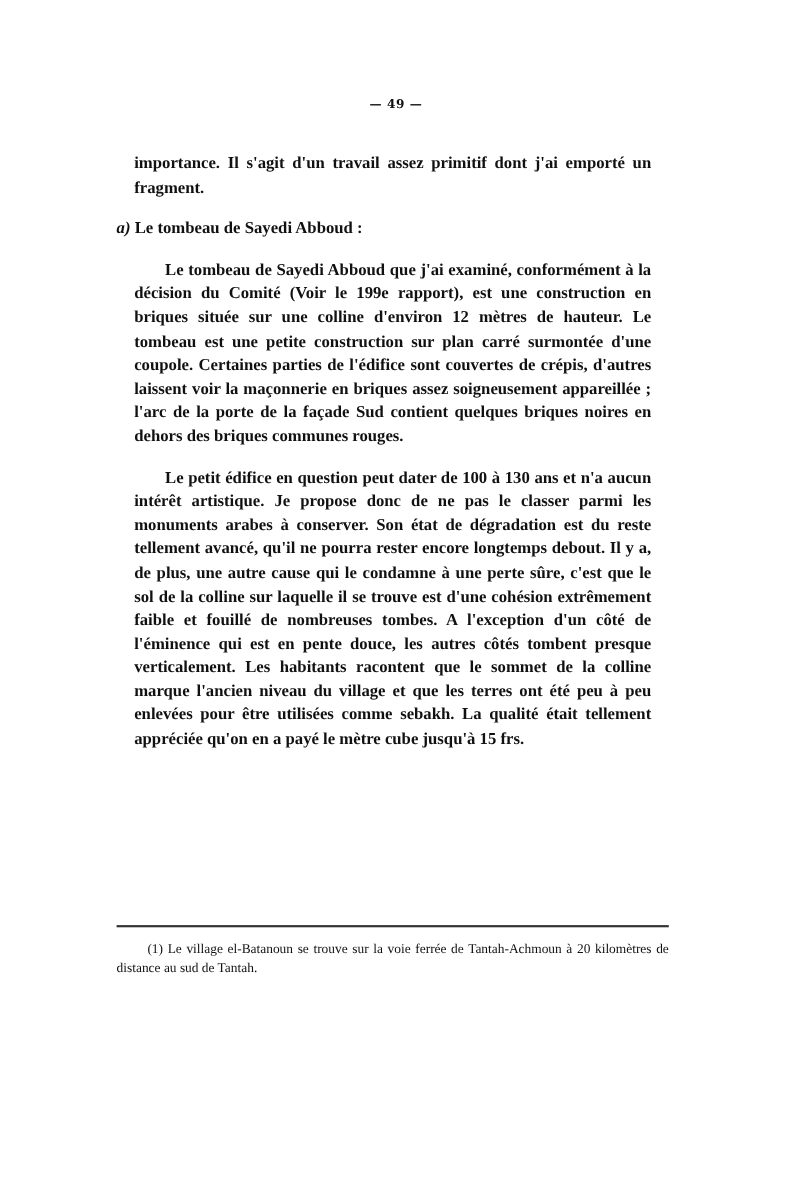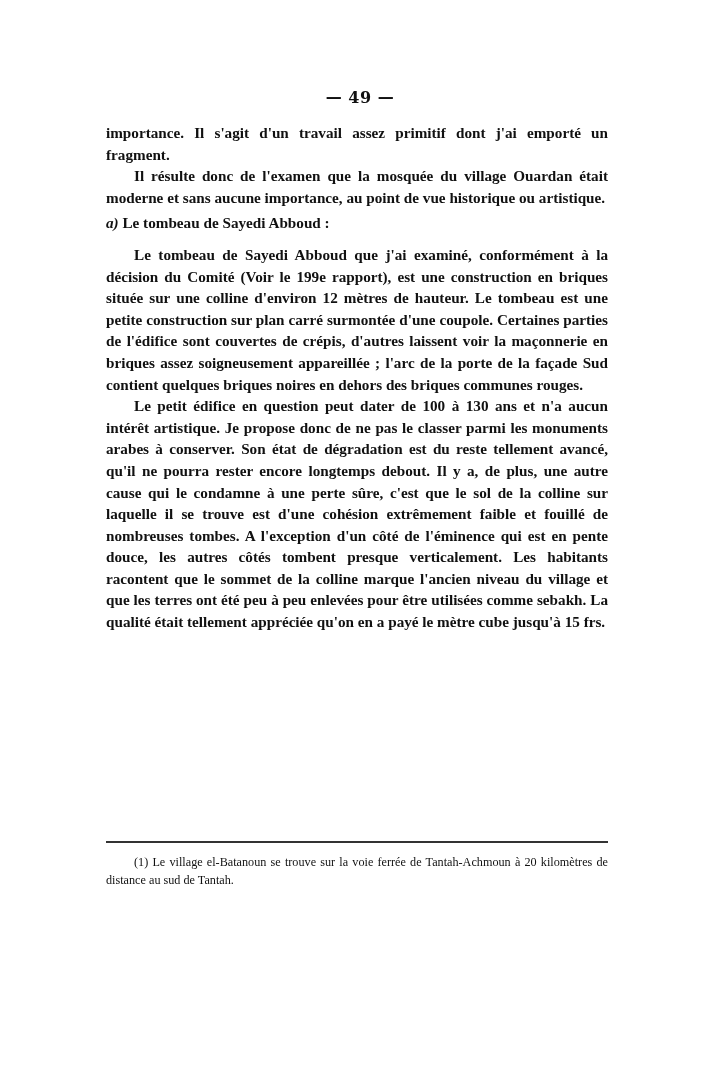--- a/index.html
+++ b/index.html
@@ -1,42 +1,41 @@
 <!DOCTYPE html>
 <html><head>
   <meta charset="utf-8">
   <style>
     html, body { margin: 0; padding: 0; background: #ffffff; }
     body { width: 720px; height: 1079px; position: relative; overflow: hidden;
       font-family: "DejaVu Serif", "Liberation Serif", serif; color: #111; }
     .page-number { position: absolute; top: 88px; left: 0; width: 720px; text-align: center;
-      font-size: 16px; font-weight: bold; letter-spacing: 0.5px; }
+      font-size: 11px; font-weight: bold; letter-spacing: 0.5px; }
     .body-text { position: absolute; left: 106px; width: 502px; top: 122px;
       font-family: "Liberation Serif", "DejaVu Serif", serif; font-weight: bold;
       font-size: 15.2px; line-height: 21.6px; text-align: justify; }
-    .body-text p { margin: 0; }
+    .body-text p { margin: 16px; }
     .indent { text-indent: 28px; }
     .heading { text-align: center; margin: 9px 0 6px 0 !important; font-variant: small-caps; letter-spacing: 0.3px; }
     .subheading { margin: 4px 0 10px 0 !important; }
     .subheading .letter { font-style: italic; }
     .footnote-rule { position: absolute; left: 106px; width: 502px; top: 841px; height: 0;
       border-top: 2px solid #333; }
     .footnote { position: absolute; left: 106px; width: 502px; top: 853px;
       font-family: "Liberation Serif", "DejaVu Serif", serif; font-weight: normal;
       font-size: 12.2px; line-height: 18px; text-align: justify; }
     .footnote p { margin: 0; }
   </style>
 </head>
 <body>
 
 <div class="page-number">— 49 —</div>
 
 <div class="body-text">
   <p>importance. Il s'agit d'un travail assez primitif dont j'ai emporté un fragment.</p>
-  <p class="indent">Il résulte donc de l'examen que la mosquée du village Ouardan était moderne et sans aucune importance, au point de vue historique ou artistique.</p>
 
 
   <p class="subheading">
     <span class="letter">a)</span>
     <span>Le tombeau de Sayedi Abboud :</span>
   </p>
 
   <p class="indent">Le tombeau de Sayedi Abboud que j'ai examiné, conformément à la décision du Comité (Voir le 199e rapport), est une construction en briques située sur une colline d'environ 12 mètres de hauteur. Le tombeau est une petite construction sur plan carré surmontée d'une coupole. Certaines parties de l'édifice sont couvertes de crépis, d'autres laissent voir la maçonnerie en briques assez soigneusement appareillée ; l'arc de la porte de la façade Sud contient quelques briques noires en dehors des briques communes rouges.</p>
   <p class="indent">Le petit édifice en question peut dater de 100 à 130 ans et n'a aucun intérêt artistique. Je propose donc de ne pas le classer parmi les monuments arabes à conserver. Son état de dégradation est du reste tellement avancé, qu'il ne pourra rester encore longtemps debout. Il y a, de plus, une autre cause qui le condamne à une perte sûre, c'est que le sol de la colline sur laquelle il se trouve est d'une cohésion extrêmement faible et fouillé de nombreuses tombes. A l'exception d'un côté de l'éminence qui est en pente douce, les autres côtés tombent presque verticalement. Les habitants racontent que le sommet de la colline marque l'ancien niveau du village et que les terres ont été peu à peu enlevées pour être utilisées comme sebakh. La qualité était tellement appréciée qu'on en a payé le mètre cube jusqu'à 15 frs.</p>
 </div>

